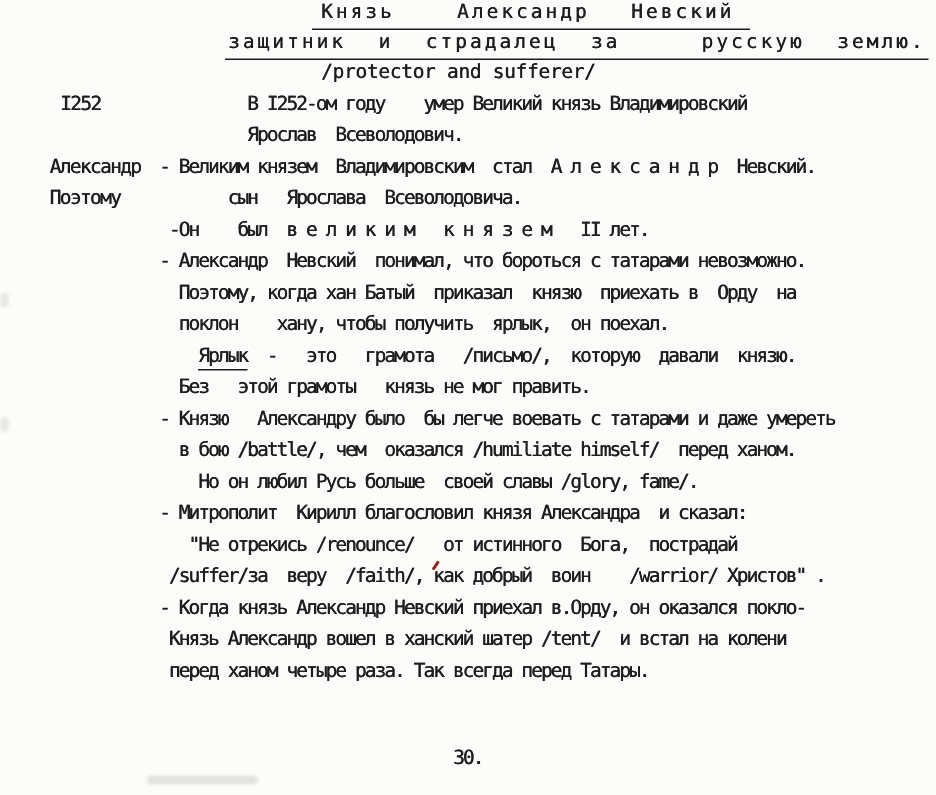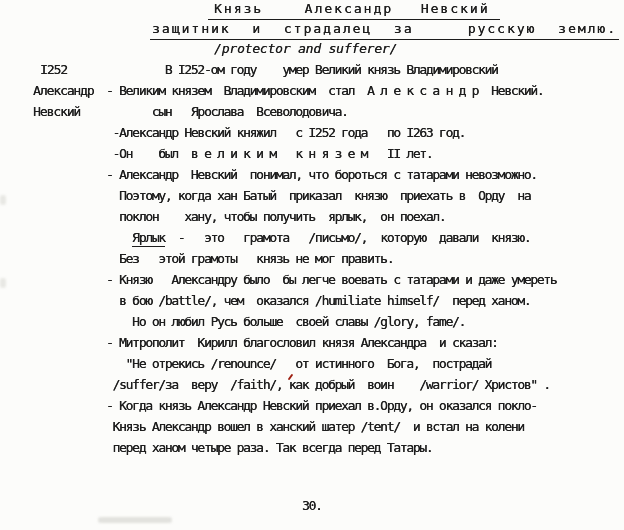--- a/index.html
+++ b/index.html
@@ -21,21 +21,21 @@
     border-bottom:1.6px solid #1c1c1c; padding:0 10px 2px 6px;
   }
   .subtitle {
     position:absolute; top:21px; left:150px;
     font-size:13px; line-height:16px;
     letter-spacing:2px; word-spacing:1px; white-space:pre;
     border-bottom:1.6px solid #1c1c1c; padding:0 2px 2px 2px;
   }
   .latin {
     position:absolute; top:41px; left:214px;
-    font-size:13px; letter-spacing:-0.2px; white-space:pre;font-style:italic;
+    font-size:13px; letter-spacing:-0.2px; white-space:pre;
   }
   
   .body { position:absolute; top:59px; left:0; width:516px; }
   .ln {
     position:relative; height:21px; line-height:21px;
     padding-left:106px; white-space:pre;
     font-size:13px; letter-spacing:-1.3px;
   }
   .gutter { position:absolute; top:0; white-space:pre; letter-spacing:-1.1px; }
   .g40 { left:40px; } .g33 { left:33px; }
@@ -66,23 +66,23 @@
 <body>
 
 <div class="page">
 
   <div class="title ink">Князь   Александр  Невский</div>
   <div class="subtitle ink">защитник  и  страдалец  за     русскую  землю.</div>
   <div class="latin ink">/protector and sufferer/</div>
 
   <div class="body">
     <div class="ln ink"><span class="gutter g40">I252</span><span>         В I252-ом году    умер Великий князь Владимировский</span></div>
+    <div class="ln ink"><span>         Ярослав  Всеволодович.</span></div>
     <div class="ln ink"><span class="gutter g33">Александр</span><span>- Великим князем  Владимировским  стал  А л е к с а н д р  Невский.</span></div>
-    <div class="ln ink"><span class="gutter g33">Невский</span><span>       сын   Ярослава  Всеволодовича.</span></div>
-    <div class="ln ink"><span> -Александр Невский княжил   с I252 года   по I263 год.</span></div>
+    <div class="ln ink"><span class="gutter g33">Поэтому</span><span>       сын   Ярослава  Всеволодовича.</span></div>
     <div class="ln ink"><span> -Он    был  в е л и к и м   к н я з е м   II лет.</span></div>
     <div class="ln ink"><span>- Александр  Невский  понимал, что бороться с татарами невозможно.</span></div>
     <div class="ln ink"><span>  Поэтому, когда хан Батый  приказал  князю  приехать в  Орду  на</span></div>
     <div class="ln ink"><span>  поклон    хану, чтобы получить  ярлык,  он поехал.</span></div>
     <div class="ln ink"><span>    </span><span class="uw">Ярлык</span><span>  -   это   грамота   /письмо/,  которую  давали  князю.</span></div>
     <div class="ln ink"><span>  Без   этой грамоты   князь не мог править.</span></div>
     <div class="ln ink"><span>- Князю   Александру было  бы легче воевать с татарами и даже умереть</span></div>
     <div class="ln ink"><span>  в бою /battle/, чем  оказался /humiliate himself/  перед ханом.</span></div>
     <div class="ln ink"><span>    Но он любил Русь больше  своей славы /glory, fame/.</span></div>
     <div class="ln ink"><span>- Митрополит  Кирилл благословил князя Александра  и сказал:</span></div>

